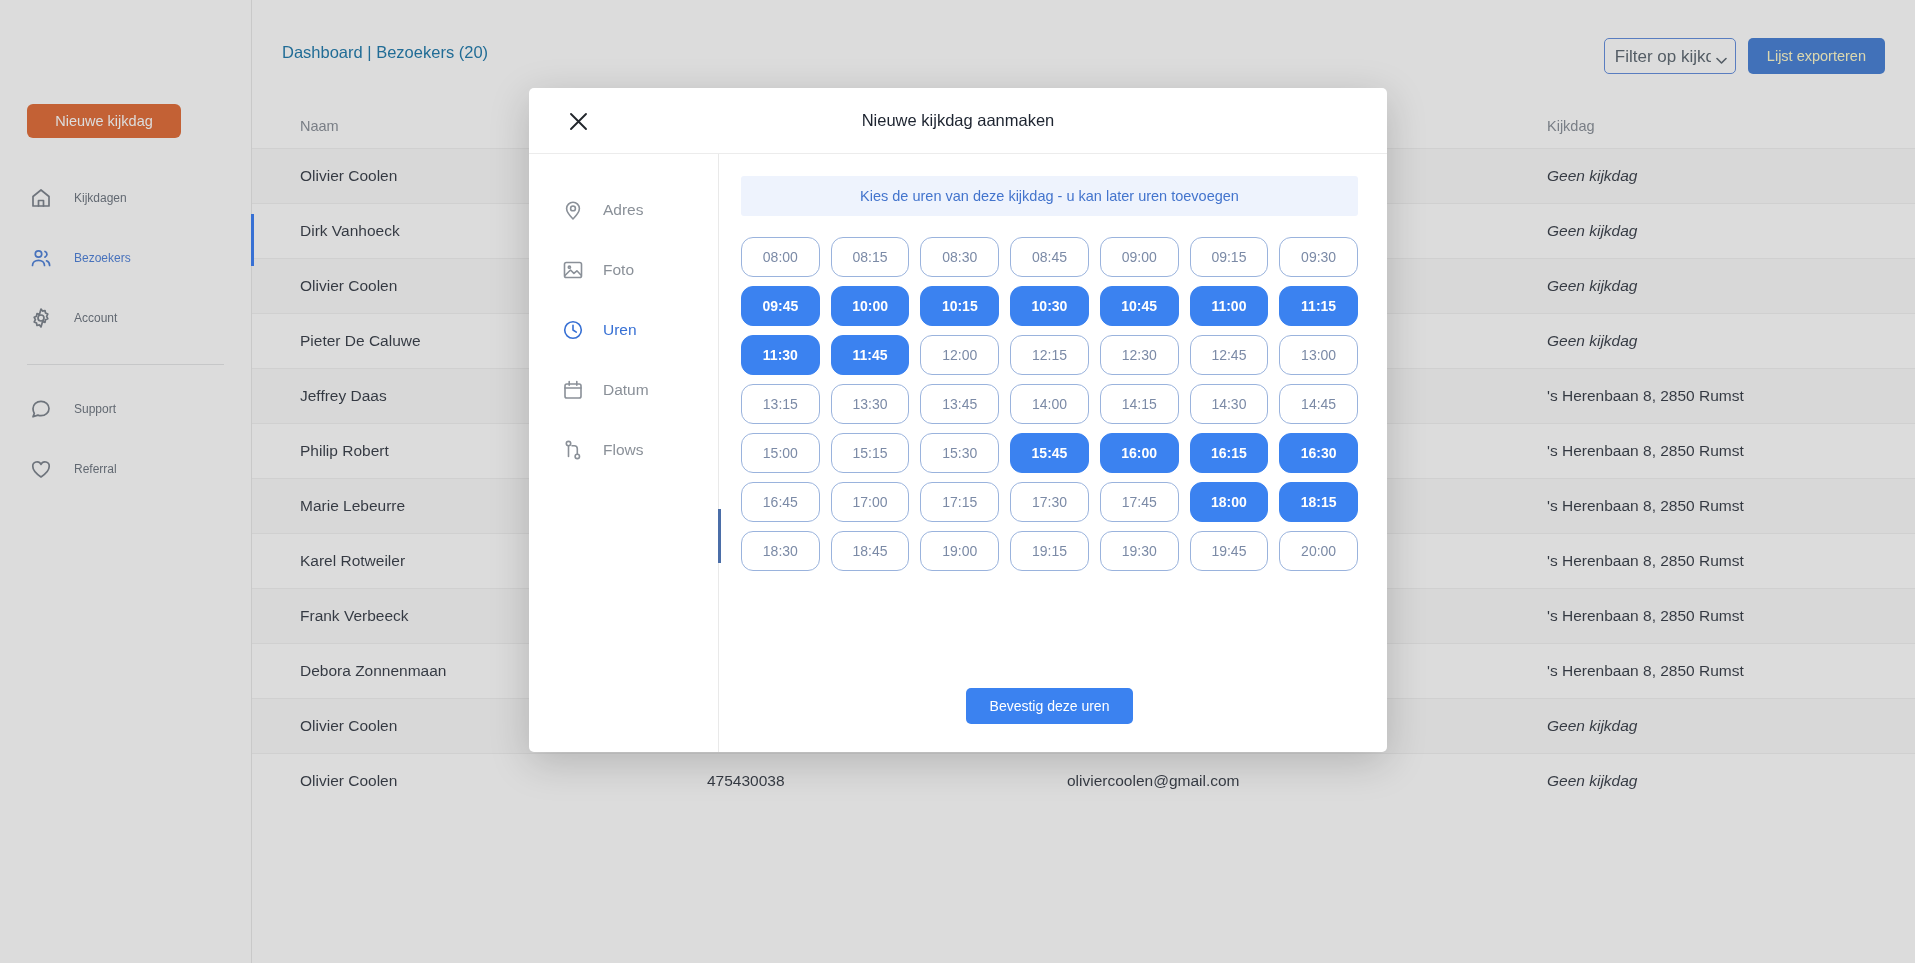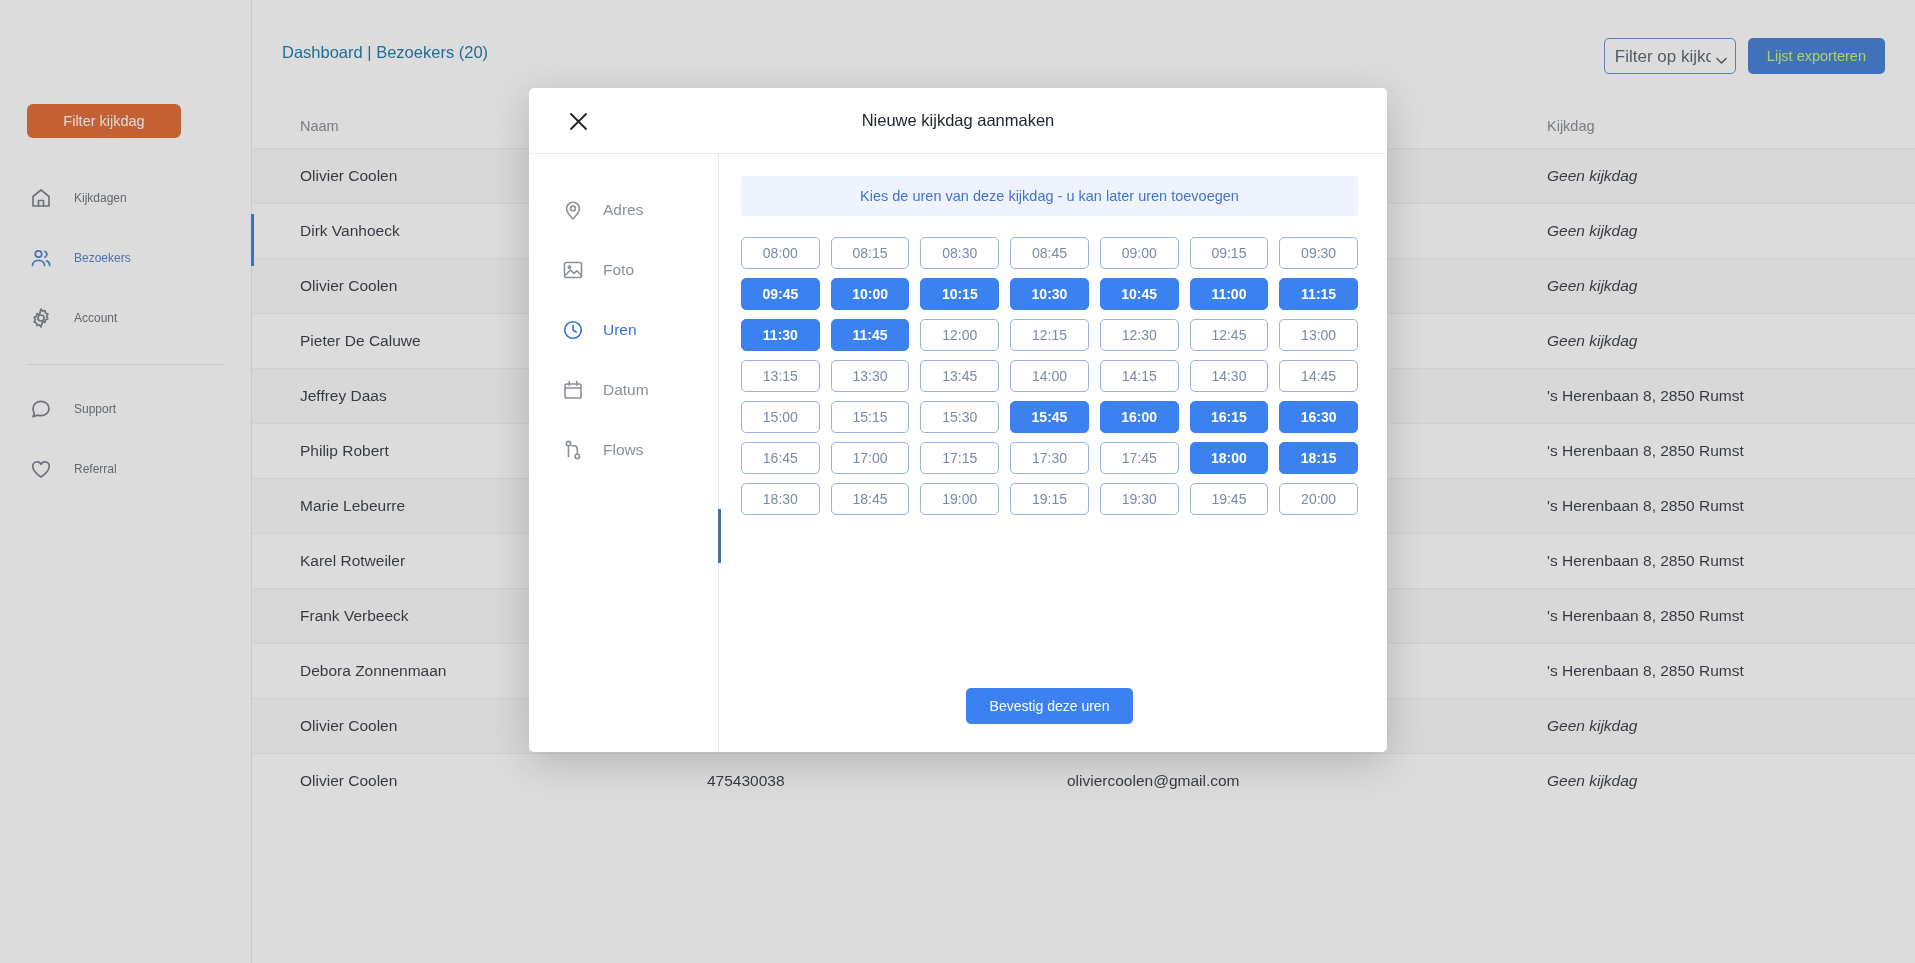--- a/index.html
+++ b/index.html
@@ -93,21 +93,21 @@
     appearance: none;
     cursor: pointer;
   }
   .select-wrap { position: relative; display:inline-block; }
   .select-wrap .chev {
     position: absolute; right: 9px; top: 13px;
     pointer-events: none;
   }
   .export-btn {
     height: 36px; padding: 0 19px;
-    background: #2f6fd0; color: #bef264;
+    background: #2f6fd0; color: #fef9c3;
     border: none; border-radius: 5px;
     font-size: 14.5px;
     font-family: "Liberation Sans", sans-serif;
     cursor: pointer;
   }
 
   
   #table-area {
     position: absolute; left: 252px; top: 104px;
     width: 1663px; height: 859px;
@@ -200,23 +200,23 @@
     padding: 12px 0;
     border-radius: 3px;
   }
   #slot-grid {
     margin-top: 21px;
     display: grid;
     grid-template-columns: repeat(7, 1fr);
     gap: 9px 11px;
   }
   .slot {
-    height: 32px;
+    height: 40px;
     border: 1px solid #9ab3dd;
-    border-radius: 5px;
+    border-radius: 12px;
     background: #ffffff;
     color: #7b8aa6;
     font-size: 14px;
     font-family: "Liberation Sans", sans-serif;
     cursor: pointer;
     display: flex; align-items: center; justify-content: center;
   }
   .slot.selected {
     background: #3b82f0;
     border-color: #3b82f0;
@@ -238,21 +238,21 @@
   }
 </style>
 </head>
 <body>
 
 <div id="app">
 
   <div id="backdrop">
 
     <nav id="sidebar">
-      <button class="new-btn">Filter kijkdag</button>
+      <button class="new-btn">Nieuwe kijkdag</button>
       <div class="nav-list">
           <div class="nav-item">
             <span class="ico">
               <svg width="24" height="24" viewBox="0 0 24 24">
                 <path d="M4 10.5 L12 4 L20 10.5 V20 H4 Z"></path>
                 <path d="M9.5 20 V14.5 H14.5 V20"></path>
               </svg>
             </span>
             <span>Kijkdagen</span>
           </div>

